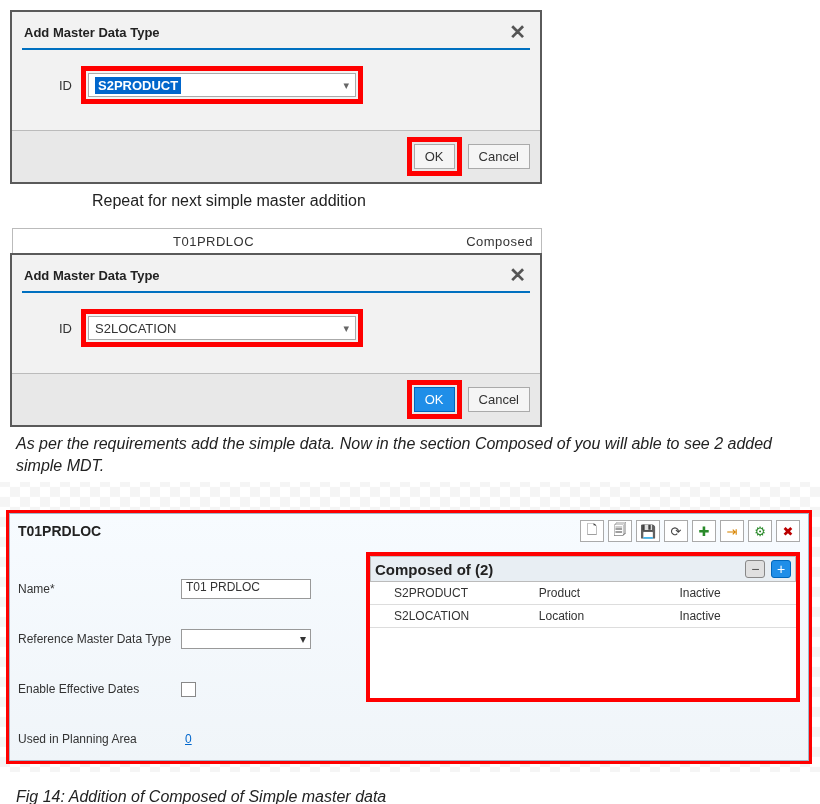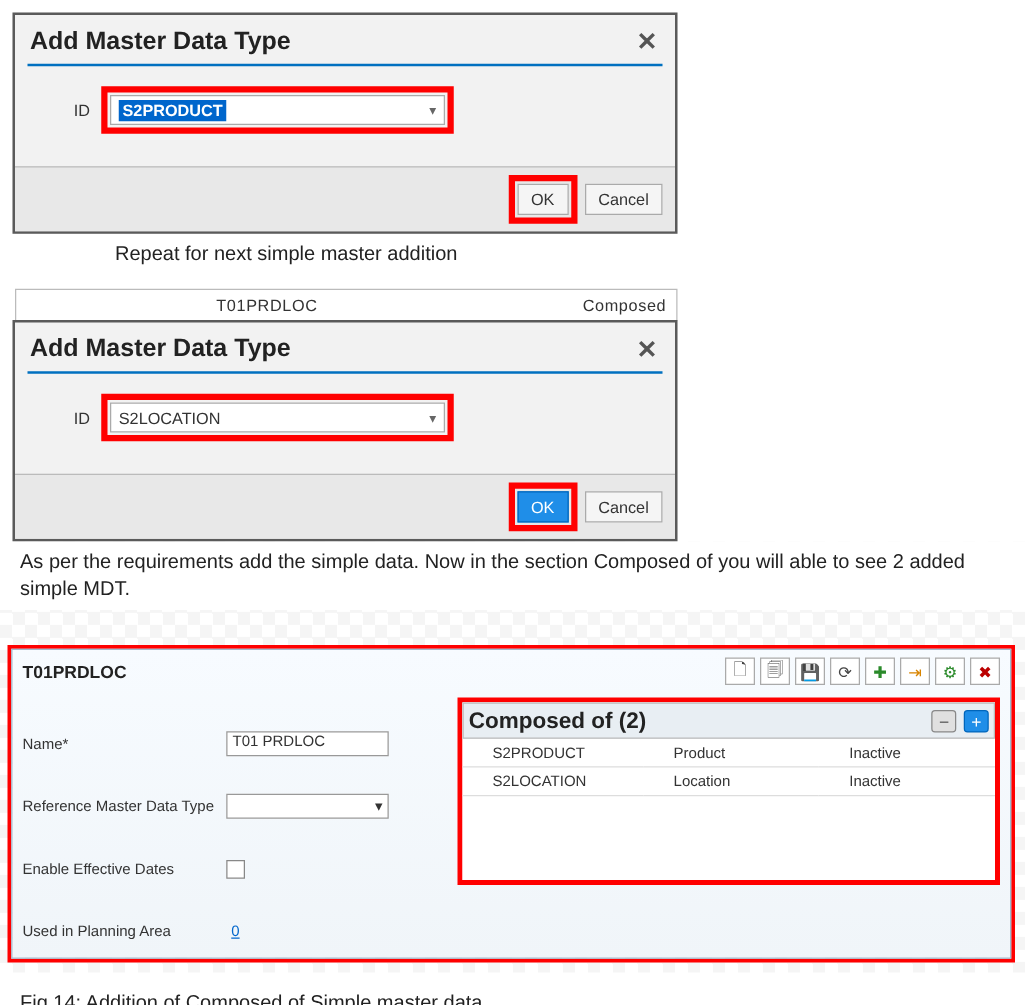--- a/index.html
+++ b/index.html
@@ -30,21 +30,21 @@
     font-size: 13px;
   }
   .dlg-title {
     display: flex;
     justify-content: space-between;
     align-items: center;
     padding: 10px 14px 6px 12px;
   }
   .dlg-title h3 {
     margin: 0;
-    font-size: 20px;
+    font-size: 13px;
     font-weight: bold;
     color: #222;
   }
   .dlg-close {
     font-size: 20px;
     line-height: 1;
     color: #555;
     cursor: pointer;
     font-weight: bold;
   }
@@ -126,20 +126,21 @@
     font-size: 16px;
     color: #222;
     background: #fff;
   }
   .text-block {
     padding: 6px 16px;
     font-size: 16px;
     color: #222;
     background: #fff;
     line-height: 1.35;
+    font-style: italic;
   }
 
   
   .peek-row {
     margin: 6px 2px -1px 2px;
     background: #fff;
     border: 1px solid #bbb;
     height: 26px;
     display: flex;
     align-items: center;
@@ -257,21 +258,21 @@
     min-height: 142px;
   }
   .comp-head {
     display: flex;
     justify-content: space-between;
     align-items: center;
     background: #e8eef3;
     border: 1px solid #bbb;
     padding: 3px 4px;
   }
-  .comp-head b { font-size: 18px; color: #222; }
+  .comp-head b { font-size: 15px; color: #222; }
   .mini-btn {
     width: 20px; height: 18px;
     border: 1px solid #888;
     border-radius: 3px;
     display: inline-flex;
     align-items: center;
     justify-content: center;
     font-size: 14px;
     line-height: 1;
     cursor: pointer;

